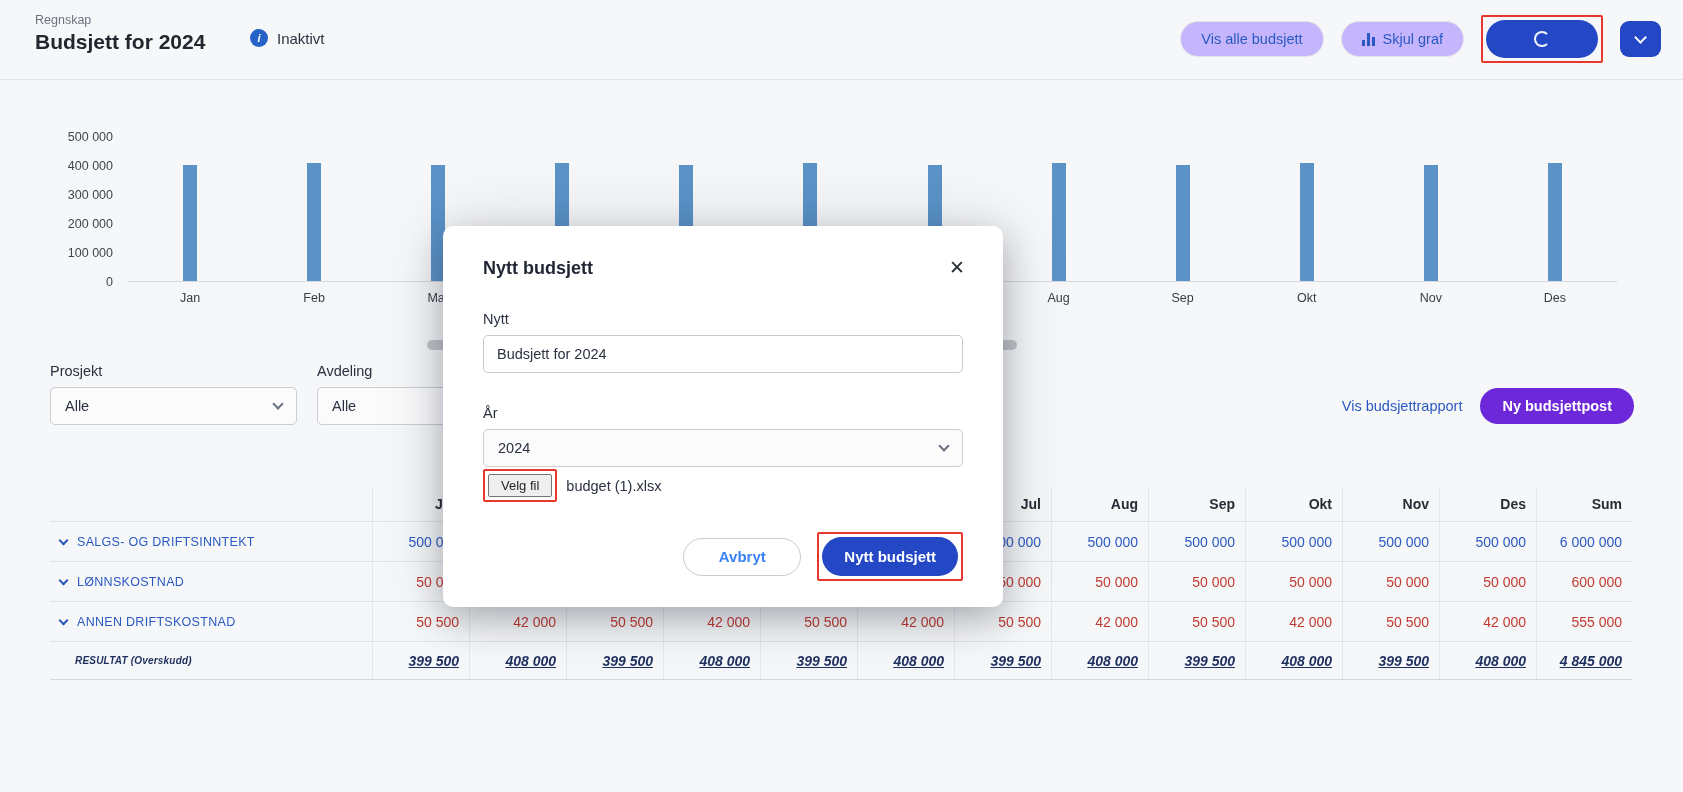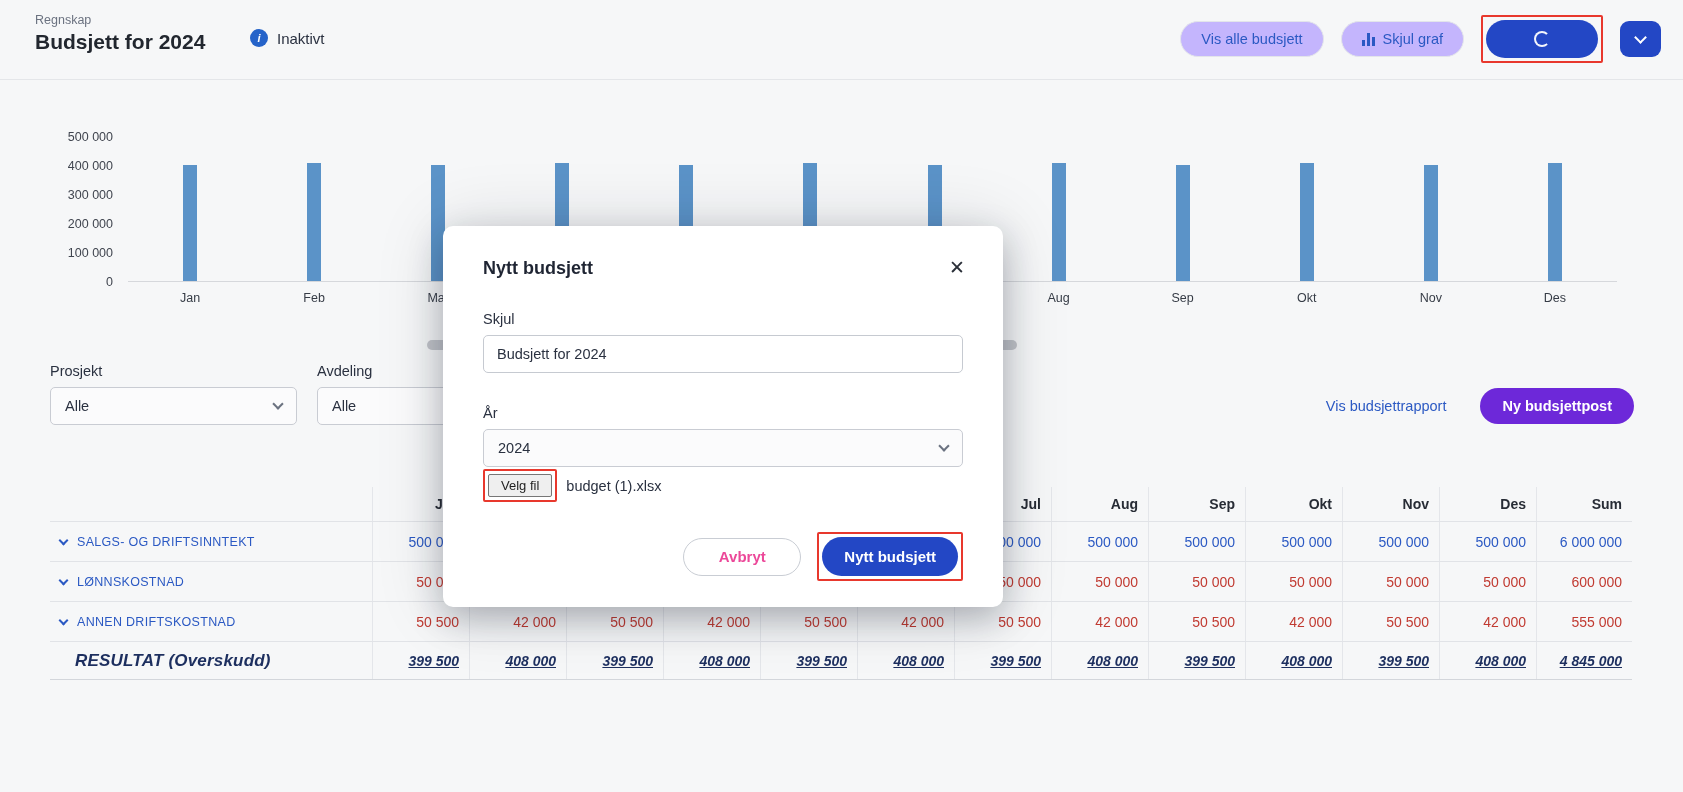--- a/index.html
+++ b/index.html
@@ -38,54 +38,54 @@
   .bar { position:absolute; bottom:0; left:50%; margin-left:-7px; width:14px; }
   .xlab { position:absolute; bottom:-24px; width:100%; text-align:center; font-size:12.5px; color:#363c46; }
 
   
   .scroll-fragment { position:absolute; left:427px; top:340px; width:590px; height:10px; border-radius:5px; background:#c3c6cb; z-index:5; }
 
   
   .filter-label { position:absolute; font-size:14.5px; color:#2a3140; }
   .select-box { position:absolute; width:247px; height:38px; background:#fbfbfc; border:1px solid #c9ccd3; border-radius:5px; display:flex; align-items:center; justify-content:space-between; padding:0 14px; font-size:14.5px; color:#2a3140; cursor:pointer; }
   .chev-gray { width:8px; height:8px; border-right:2px solid #6b7280; border-bottom:2px solid #6b7280; transform:rotate(45deg); margin-top:-4px; }
-  .right-filter-group { position:absolute; right:49px; top:388px; display:flex; align-items:center; gap:34px; }
+  .right-filter-group { position:absolute; right:49px; top:388px; display:flex; align-items:center; gap:18px; }
   .text-link { font-size:14.5px; color:#2b59c3; font-weight:500; cursor:pointer; text-decoration:none; }
   .primary-pill { height:36px; padding:0 22px; border-radius:18px; background:#6d28d9; color:#fff; border:none; font-size:14.5px; font-weight:600; cursor:pointer; font-family:inherit; }
 
   
   .budget-table { position:absolute; left:50px; top:487px; width:1582px; }
   .trow { display:grid; grid-template-columns:322px repeat(12, 97px) 96px; border-top:1px solid #e1e3e7; height:40px; }
   .trow.thead { border-top:none; height:34px; }
   .trow:last-child { border-bottom:1px solid #d3d6db; height:39px; }
   .cell { display:flex; align-items:center; justify-content:flex-end; padding:0 10px; font-size:14px; }
   .cell:not(:first-child) { border-left:1px solid #e4e6ea; }
   .cell.th { font-weight:700; color:#272c35; }
   .cell.name { justify-content:flex-start; padding-left:10px; gap:10px; }
   .chev { width:7px; height:7px; border-right:2px solid #2b59c3; border-bottom:2px solid #2b59c3; transform:rotate(45deg); margin-top:-3px; flex:none; }
   .rowname { font-size:12.5px; letter-spacing:.3px; color:#2b59c3; }
   .row-income .val { color:#2b59c3; }
   .row-cost .val { color:#c13a31; }
   .row-result .val { color:#1d2f5f; font-weight:700; font-style:italic;text-decoration:underline; }
-  .row-result .rowname { color:#1d2f5f; font-weight:700; font-style:italic; font-size:17px; margin-left:15px; letter-spacing:.2px; }
+  .row-result .rowname { color:#1d2f5f; font-weight:700; font-style:italic; font-size:10px; margin-left:15px; letter-spacing:.2px; }
 
   
   .modal { position:absolute; left:443px; top:226px; width:560px; background:#fff; border-radius:10px; z-index:30;
     box-shadow:0 12px 34px rgba(22,27,45,.28), 0 2px 70px rgba(22,27,45,.14);
     padding:32px 40px 26px 40px; }
   .modal-title { font-size:18px; font-weight:700; color:#1f2533; }
   .modal-close { position:absolute; right:38px; top:32px; font-size:19px; color:#2a2f38; cursor:pointer; line-height:1; background:none; border:none; font-family:inherit; }
   .field-label { font-size:14.5px; color:#2a3140; margin-top:32px; margin-bottom:8px; }
   .text-input { width:100%; height:38px; border:1px solid #c6cad1; border-radius:5px; padding:0 13px; font-size:14.5px; color:#2a3140; font-family:inherit; background:#fff; }
   .modal .select-box { position:static; width:100%; }
   .file-row { display:flex; align-items:center; gap:9px; margin-top:2px; }
   .file-btn { font-size:13px; color:#1f1f1f; background:#efefef; border:1px solid #767676; border-radius:2px; padding:3px 12px; cursor:pointer; font-family:inherit; }
   .file-name { font-size:14.5px; color:#2a3140; }
   .modal-footer { display:flex; justify-content:flex-end; align-items:center; gap:16px; margin-top:30px; }
-  .cancel-btn { height:38px; width:118px; border-radius:19px; background:#fff; border:1px solid #c9cdd4; color:#ec4899; font-size:15px; font-weight:600; cursor:pointer; font-family:inherit; }
+  .cancel-btn { height:38px; width:118px; border-radius:19px; background:#fff; border:1px solid #c9cdd4; color:#3b82f6; font-size:15px; font-weight:600; cursor:pointer; font-family:inherit; }
   .submit-btn { height:39px; padding:0 22px; border-radius:20px; background:#2347c5; border:none; color:#fff; font-size:15px; font-weight:700; cursor:pointer; font-family:inherit; }
 
   
   .chart-icon { display:inline-flex; align-items:flex-end; gap:2px; height:13px; }
   .chart-icon i { display:block; width:3px; background:#2b59c3; }
   .chart-icon i:nth-child(1){ height:6px; }
   .chart-icon i:nth-child(2){ height:13px; }
   .chart-icon i:nth-child(3){ height:9px; }
 </style>
 </head>
@@ -292,21 +292,21 @@
         <div class="cell val">399 500</div>
         <div class="cell val">408 000</div>
         <div class="cell val sum">4 845 000</div>
       </div>
     </div>
 
   <div class="modal">
     <div class="modal-title">Nytt budsjett</div>
     <button class="modal-close">✕</button>
 
-    <div class="field-label">Skjul</div>
+    <div class="field-label">Nytt</div>
     <input class="text-input" type="text" value="Budsjett for 2024" style="">
 
     <div class="field-label">År</div>
     <div class="select-box">
       <span>2024</span>
       <span class="chev-gray"></span>
     </div>
 
     <div class="file-row">
       <span class="red-box">

